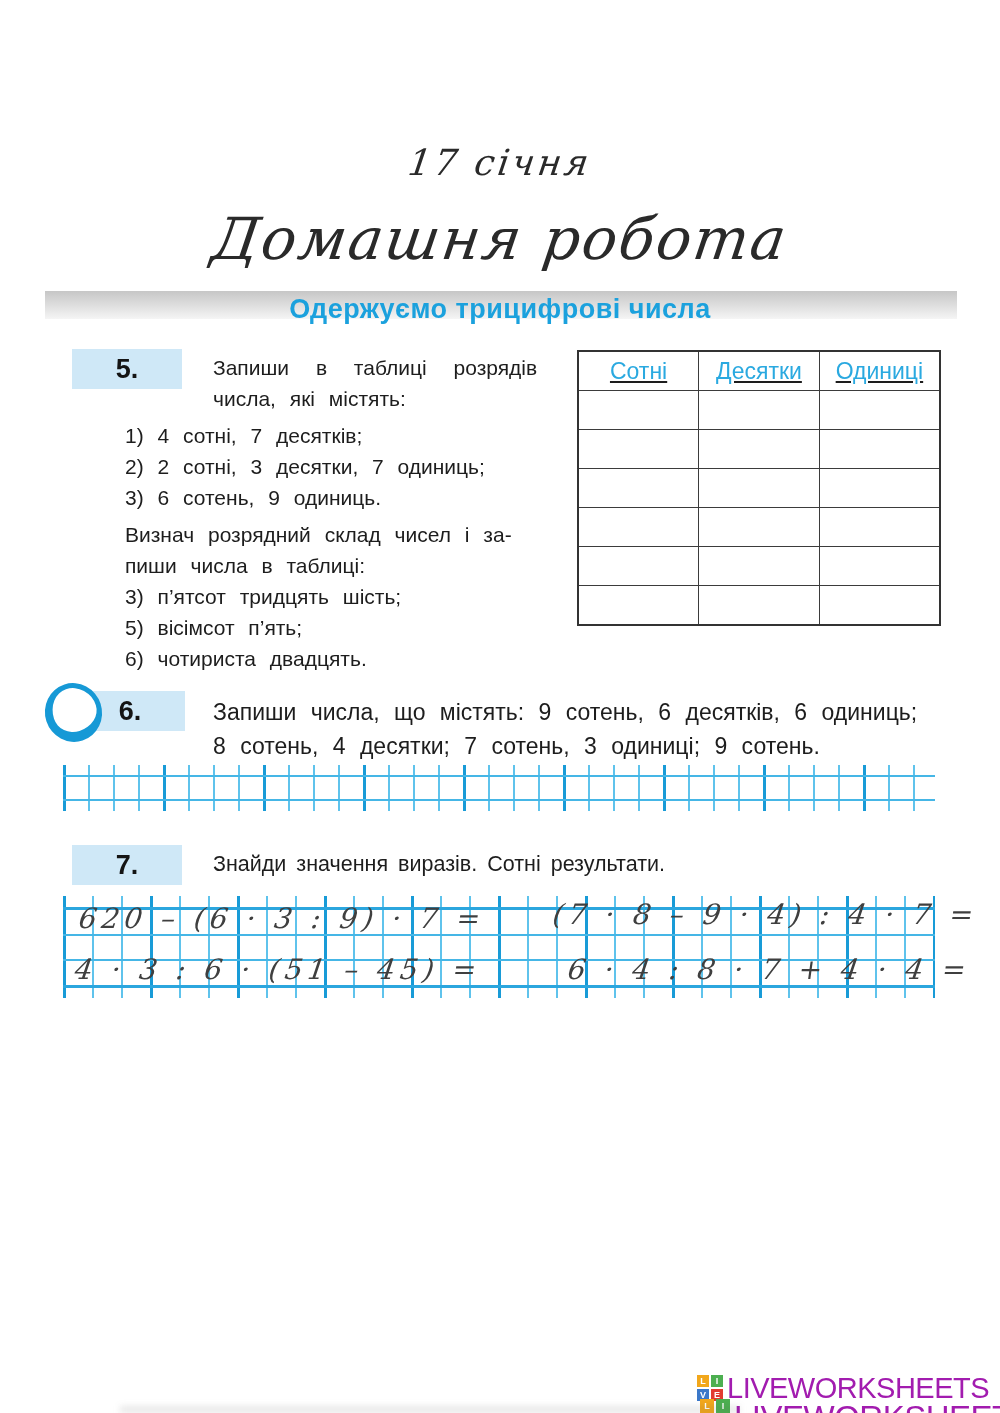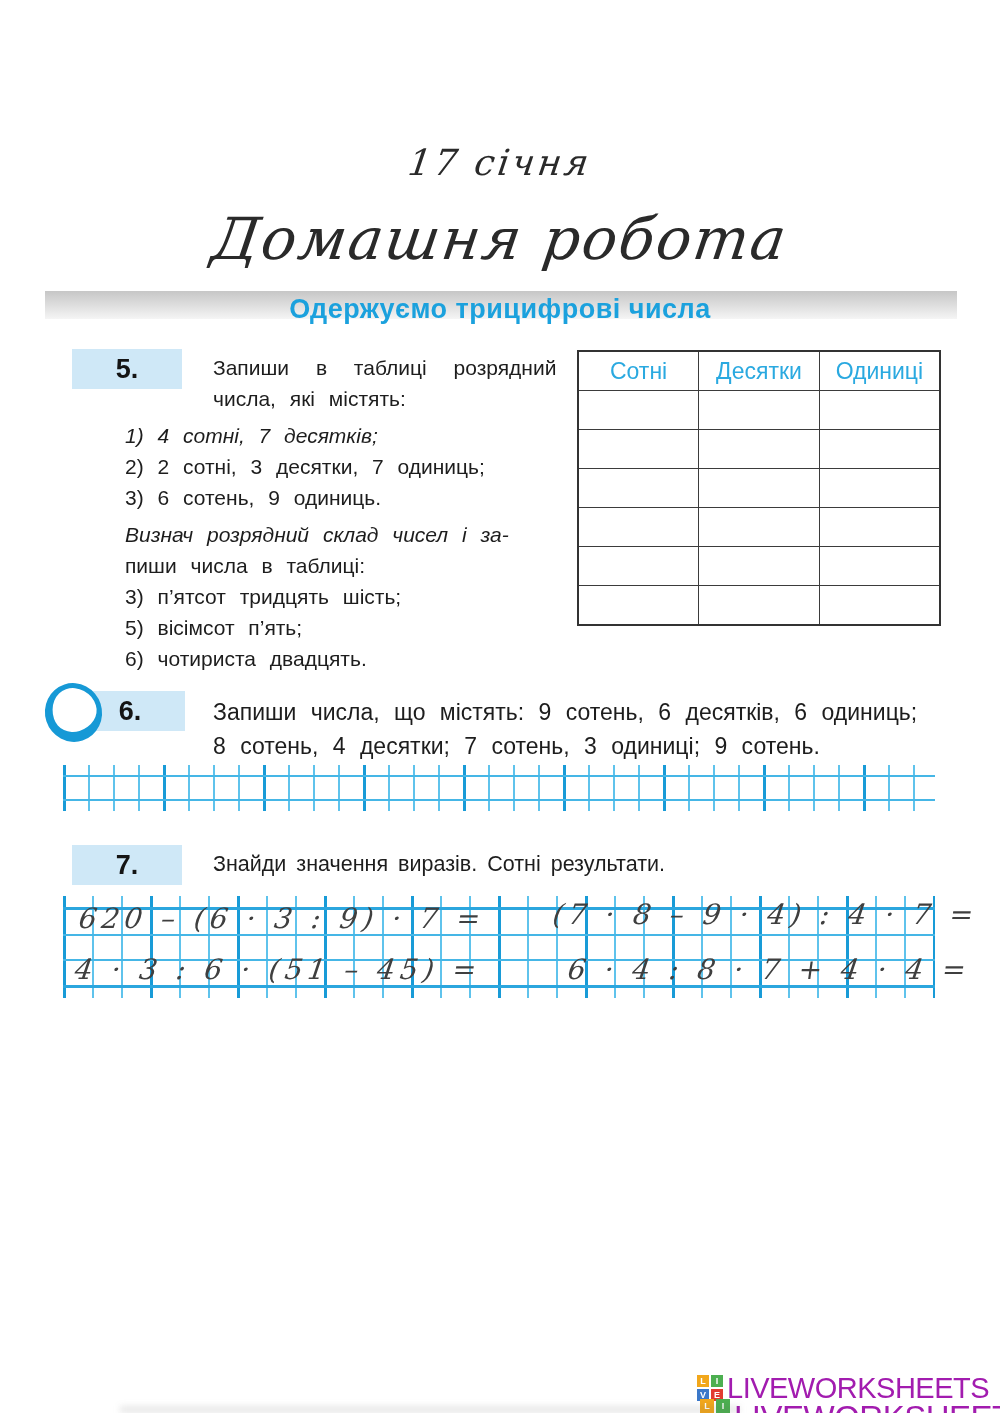--- a/index.html
+++ b/index.html
@@ -38,30 +38,30 @@
     background:#ffffff; border-radius:50%;
     border:5px solid #1699d6; border-bottom-width:10px; border-left-width:8px;
     transform:rotate(-18deg);
   }
   
   .t5text{ position:absolute; left:125px; top:352px; width:450px; font-size:21px; }
   .t5text .line{ line-height:31px; white-space:nowrap; }
   .indent{ padding-left:88px; }
   .ws-wide{ word-spacing:21px; }
   .ws-mid{ word-spacing:8px; }
-  .gap-top{ margin-top:6px;font-style:italic; }
+  .gap-top{ margin-top:6px; }
   
   .pv-table{
     position:absolute; left:577px; top:350px; width:364px;
     border-collapse:collapse; table-layout:fixed;
   }
   .pv-table td, .pv-table th{
     border:1.6px solid #3b3b3b; height:38px; padding:0;
   }
-  .pv-table{ border:2.5px solid #333; }
+  .pv-table{ border:2.5px solid #333;text-decoration:underline; }
   .pv-table th{
     font-size:23px; font-weight:normal; color:#2aa9e0; text-align:center;
     font-family:"Liberation Sans", sans-serif;
   }
   
   .grid6{
     position:absolute; left:63px; top:765px; width:872px; height:46px;
     background:
       repeating-linear-gradient(90deg, #189bd7 0 3px, transparent 3px 100px),
       repeating-linear-gradient(90deg, #5fc3ec 0 2px, transparent 2px 25px);
@@ -117,21 +117,21 @@
   <div class="hw hw-title">Домашня робота</div>
 
   <div class="band"></div>
   <div class="section-heading">Одержуємо трицифрові числа</div>
 
   <div class="badge badge5">
     <span>5.</span>
   </div>
 
   <div class="t5text">
-    <div class="line indent ws-wide">Запиши в таблиці розрядний</div>
+    <div class="line indent ws-wide">Запиши в таблиці розрядів</div>
     <div class="line indent ws-mid">числа, які містять:</div>
     <div class="line ws-mid gap-top">1) 4 сотні, 7 десятків;</div>
     <div class="line ws-mid">2) 2 сотні, 3 десятки, 7 одиниць;</div>
     <div class="line ws-mid">3) 6 сотень, 9 одиниць.</div>
     <div class="line ws-mid gap-top">Визнач розрядний склад чисел і за-</div>
     <div class="line ws-mid">пиши числа в таблиці:</div>
     <div class="line ws-mid">3) п’ятсот тридцять шість;</div>
     <div class="line ws-mid">5) вісімсот п’ять;</div>
     <div class="line ws-mid">6) чотириста двадцять.</div>
   </div>

